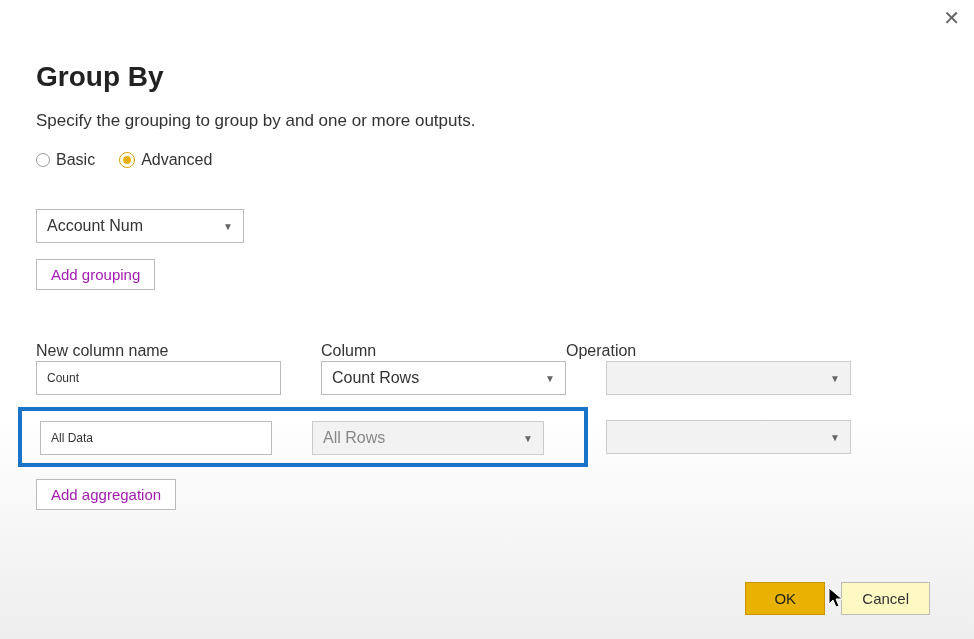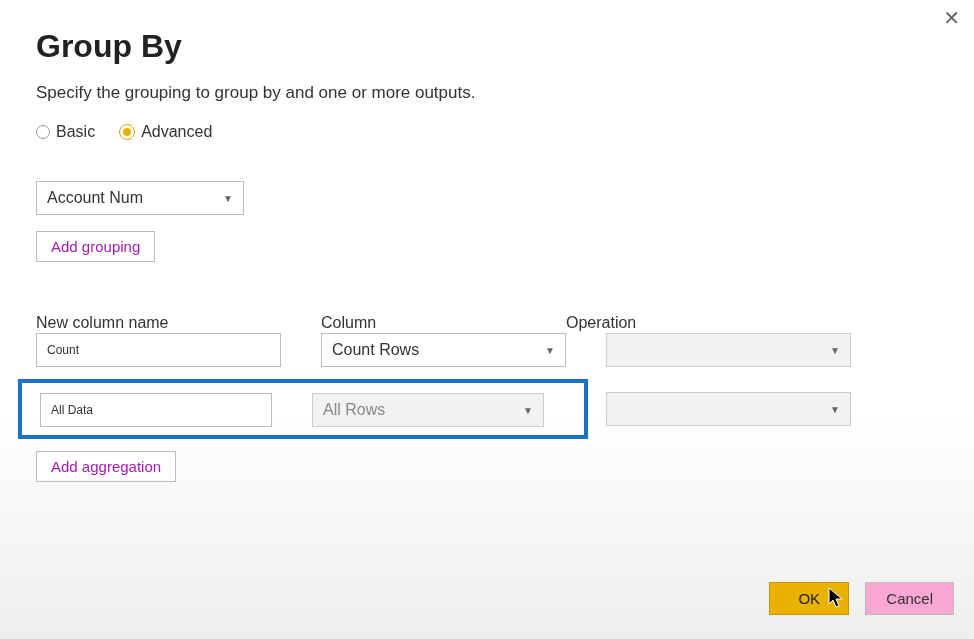--- a/index.html
+++ b/index.html
@@ -22,24 +22,25 @@
       right: 14px;
       font-size: 20px;
       color: #666;
       cursor: pointer;
       line-height: 1;
     }
     .dialog-content {
       padding: 28px 36px 0 36px;
     }
     h1.title {
-      font-size: 32px;
+      font-size: 28px;
       font-weight: 600;
       color: #222;
       margin-bottom: 18px;
+      margin-top: 33px;
     }
     .description {
       font-size: 17px;
       color: #333;
       margin-bottom: 20px;
     }
     .radio-row {
       display: flex;
       align-items: center;
       gap: 24px;
@@ -168,36 +169,36 @@
       position: absolute;
       left: 570px;
       top: 0;
       height: 100%;
       display: flex;
       align-items: center;
     }
     .footer {
       position: absolute;
       bottom: 24px;
-      right: 20px;
+      right: 44px;
       display: flex;
       gap: 16px;
     }
     .btn-ok {
       background: #eab200;
       border: 1px solid #c89400;
       color: #222;
       padding: 7px 28px;
       font-size: 15px;
       cursor: pointer;
       min-width: 80px;
       text-align: center;
     }
     .btn-cancel {
-      background: #f9a8d4;
+      background: #fef9c3;
       border: 1px solid #bbb;
       color: #333;
       padding: 7px 20px;
       font-size: 15px;
       cursor: pointer;
       min-width: 80px;
       text-align: center;
     }
     .cursor-arrow {
       position: absolute;

